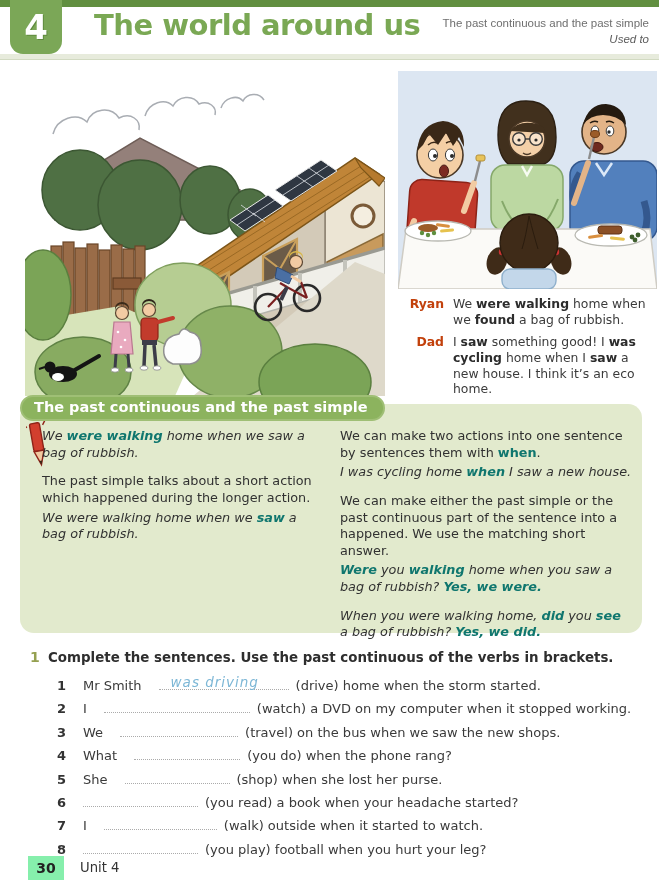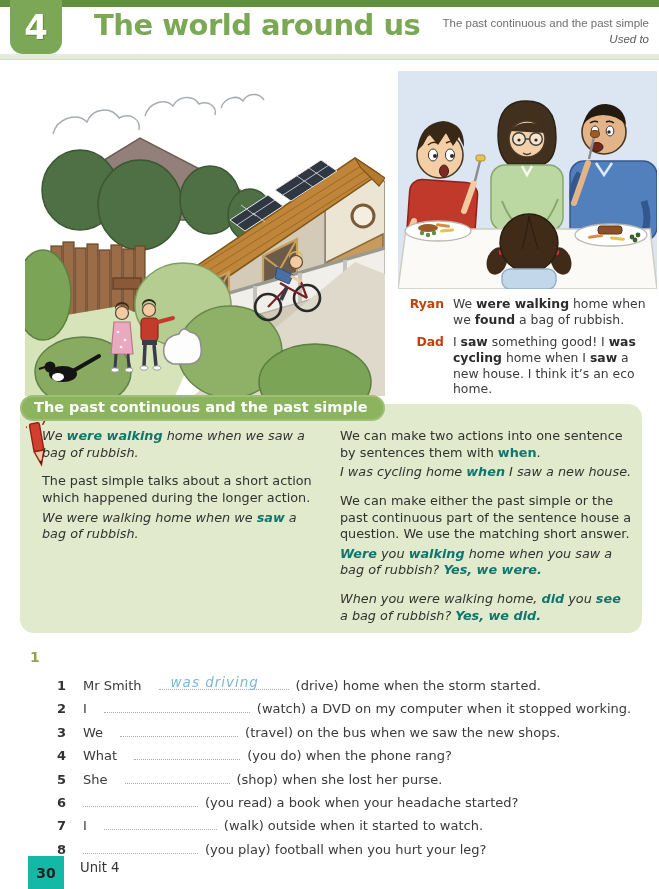--- a/index.html
+++ b/index.html
@@ -59,21 +59,21 @@
   .ex-prefix { margin-right:17px; }
   .ex-blank { display:inline-block; border-bottom:1.4px dotted #ababab; height:15px;
               margin-right:7px; position:relative; }
   .ex-blank .answer { position:absolute; left:12px; bottom:-1px; color:#7db7d6;
                       font-style:italic; font-size:13.5px; letter-spacing:1px; white-space:nowrap;margin-top:9px; }
   .b1{width:130px;} .b2{width:146px;} .b3{width:118px;} .b4{width:106px;}
   .b5{width:105px;} .b6{width:115px;} .b7{width:113px;} .b8{width:115px;}
 
   
   .footer { position:absolute; left:0; top:856px; width:659px; height:28px; }
-  .pgnum { position:absolute; left:28px; top:0; width:36px; height:34px; background:#14b8a6;
+  .pgnum { position:absolute; left:28px; top:0; width:36px; height:24px; background:#86efac;
            display:flex; align-items:center; justify-content:center;
            font-weight:bold; font-size:14px; color:#222; }
   .unitlbl { position:absolute; left:80px; top:4px; font-size:13.2px; color:#333; }
 </style>
 </head>
 <body>
 
 <div class="page">
 
   <div class="top-strip"></div>
@@ -303,30 +303,31 @@
     </svg>
     <div class="gcols">
       <div class="gcol-l">
         <p class="gex"><span>We </span><b>were walking</b><span> home when we saw a bag of rubbish.</span></p>
         <p class="gpara"><span>The past simple talks about a short action which happened during the longer action.</span></p>
         <p class="gex"><span>We were walking home when we </span><b>saw</b><span> a bag of rubbish.</span></p>
       </div>
       <div class="gcol-r">
         <p class="gpara"><span>We can make two actions into one sentence by sentences them with </span><b>when</b><span>.</span></p>
         <p class="gex"><span>I was cycling home </span><b>when</b><span> I saw a new house.</span></p>
-        <p class="gpara"><span>We can make either the past simple or the past continuous part of the sentence house a question. We use the matching short answer.</span></p>
+        <p class="gpara"><span>We can make either the past simple or the past continuous part of the sentence into a happened. We use the matching short answer.</span></p>
         <p class="gex"><b>Were</b><span> you </span><b>walking</b><span> home when you saw a bag of rubbish? </span><b>Yes, we were.</b></p>
         <p class="gex"><span>When you were walking home, </span><b>did</b><span> you </span><b>see</b><span> a bag of rubbish? </span><b>Yes, we did.</b></p>
       </div>
     </div>
   </div>
 
   <div class="exercise">
     <div class="ex-head">
       <span class="ex-no">1</span>
+      <span class="ex-ins">Complete the sentences. Use the past continuous of the verbs in brackets.</span>
     </div>
     <div class="ex-items">
       <div class="ex-item">
         <span class="no">1</span>
         <span class="ex-prefix">Mr Smith</span>
         <span class="ex-blank b1">
             <span class="answer">was driving</span>
           </span>
         <span class="ex-suffix">(drive) home when the storm started.</span>
       </div>

